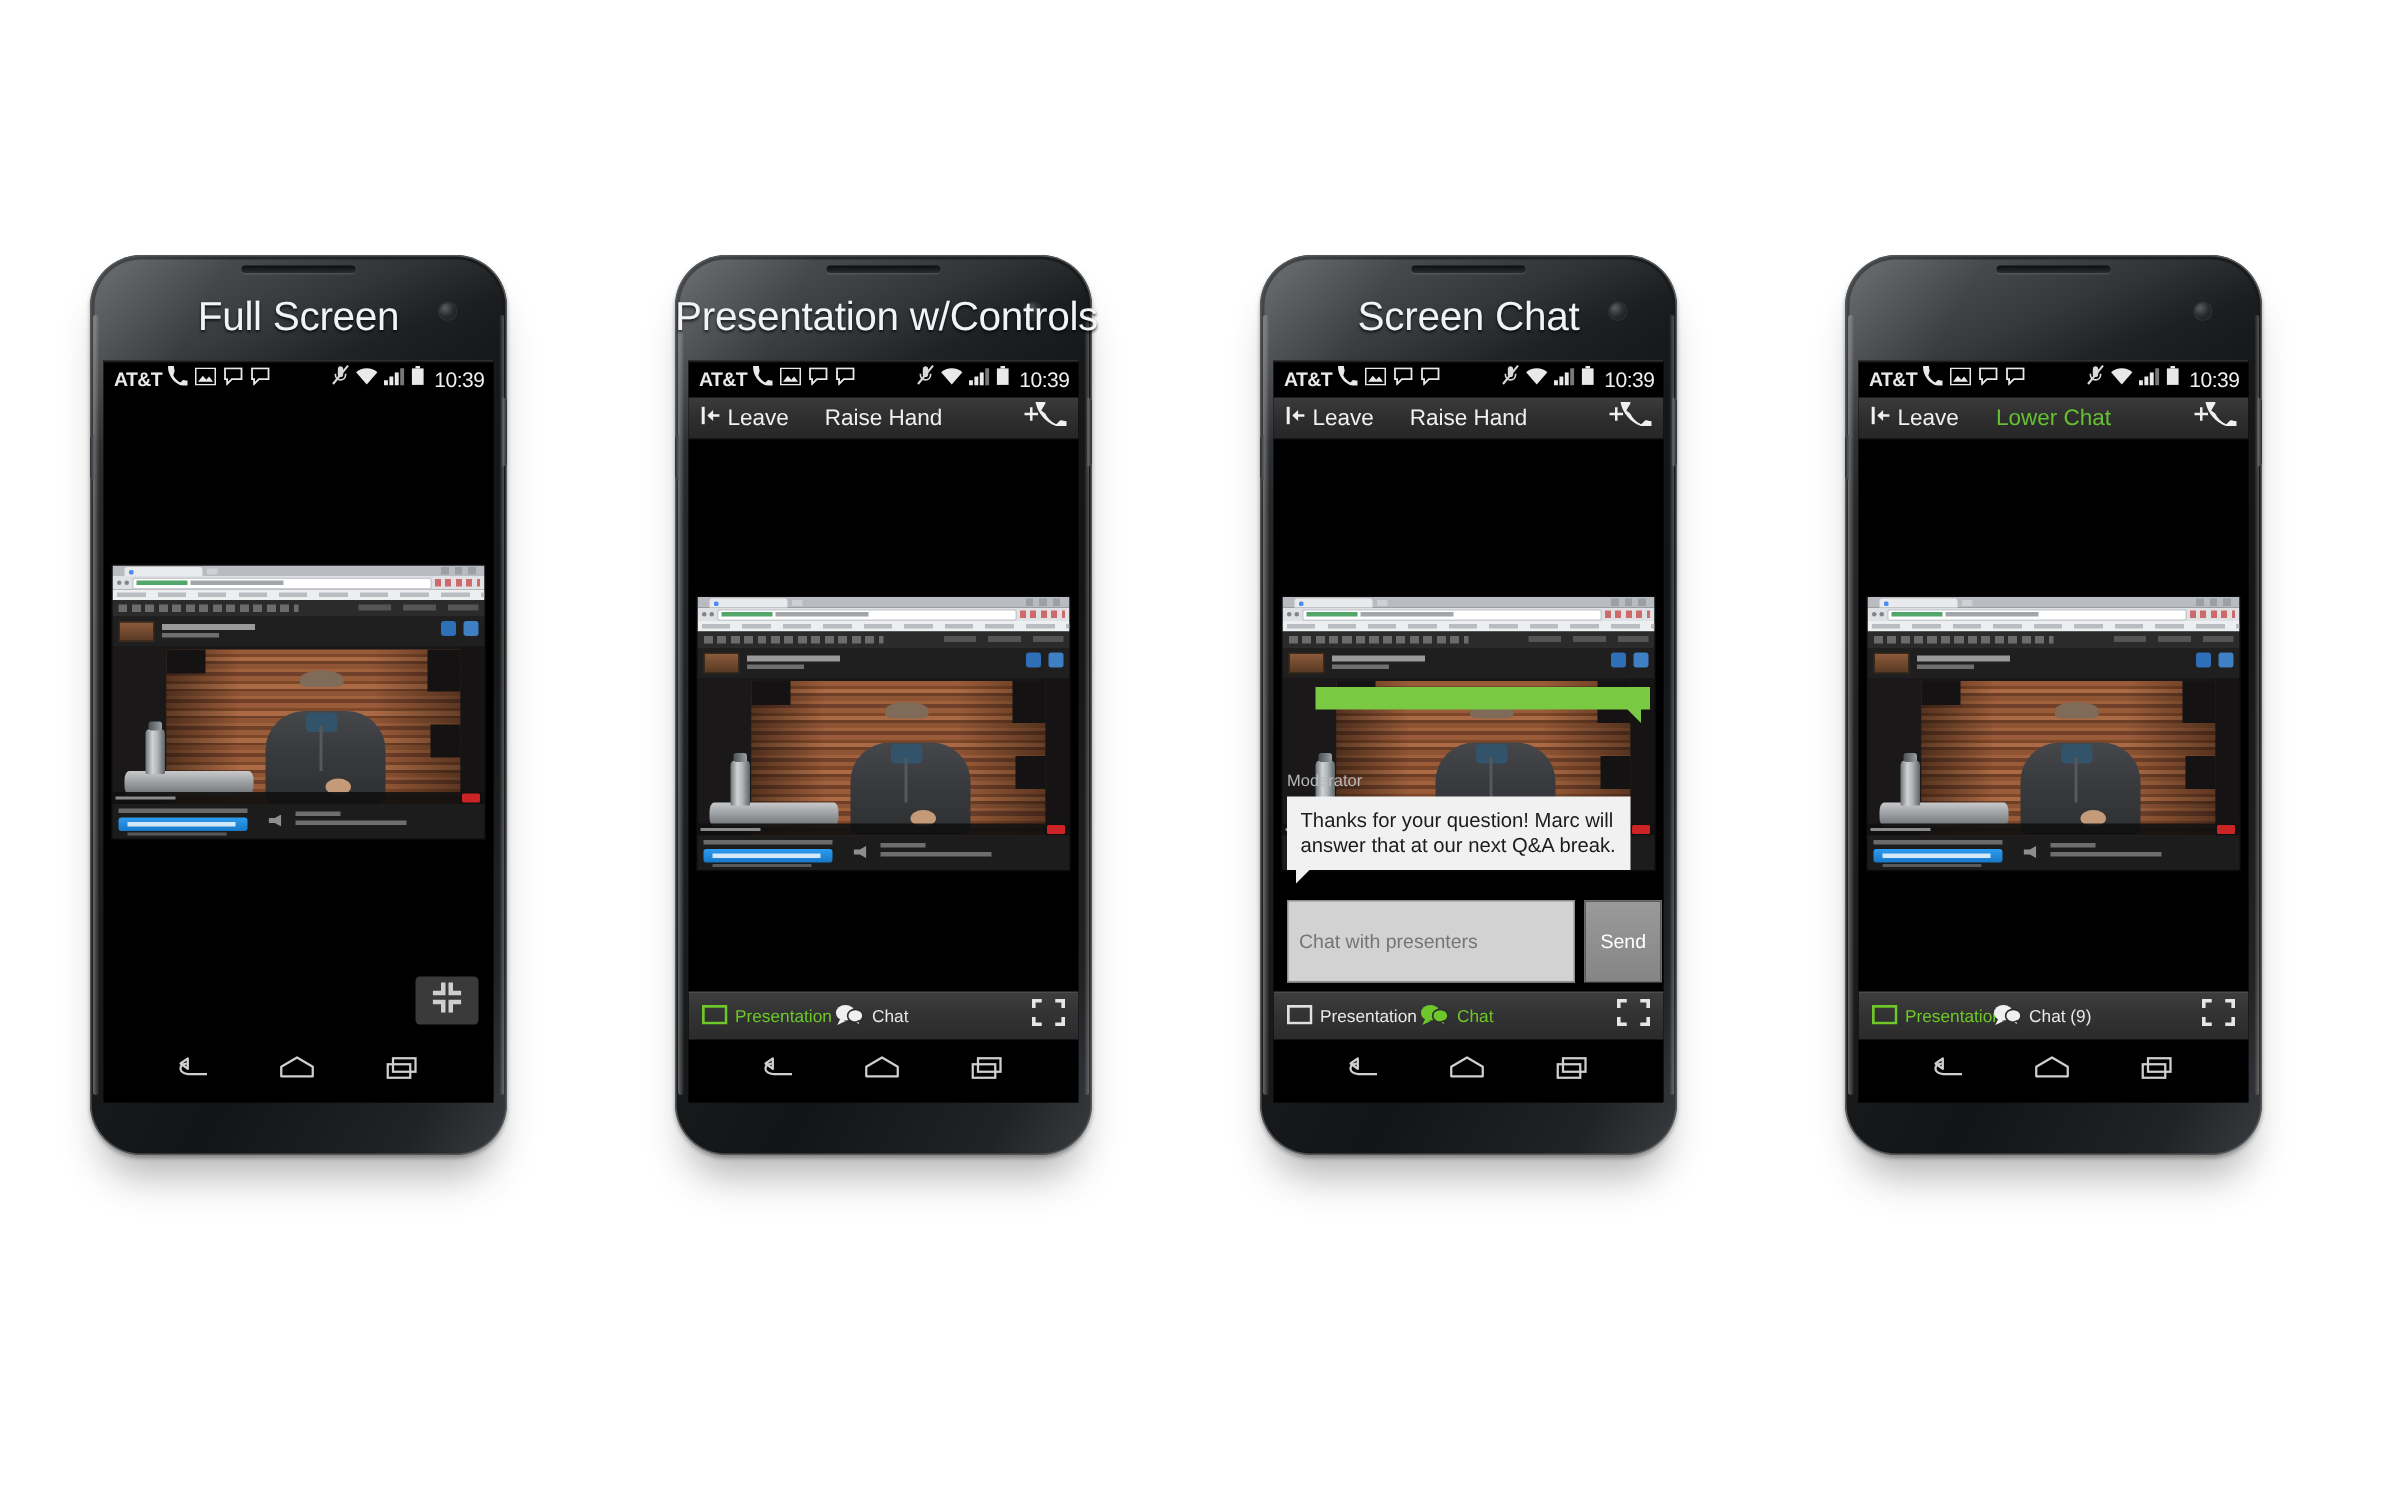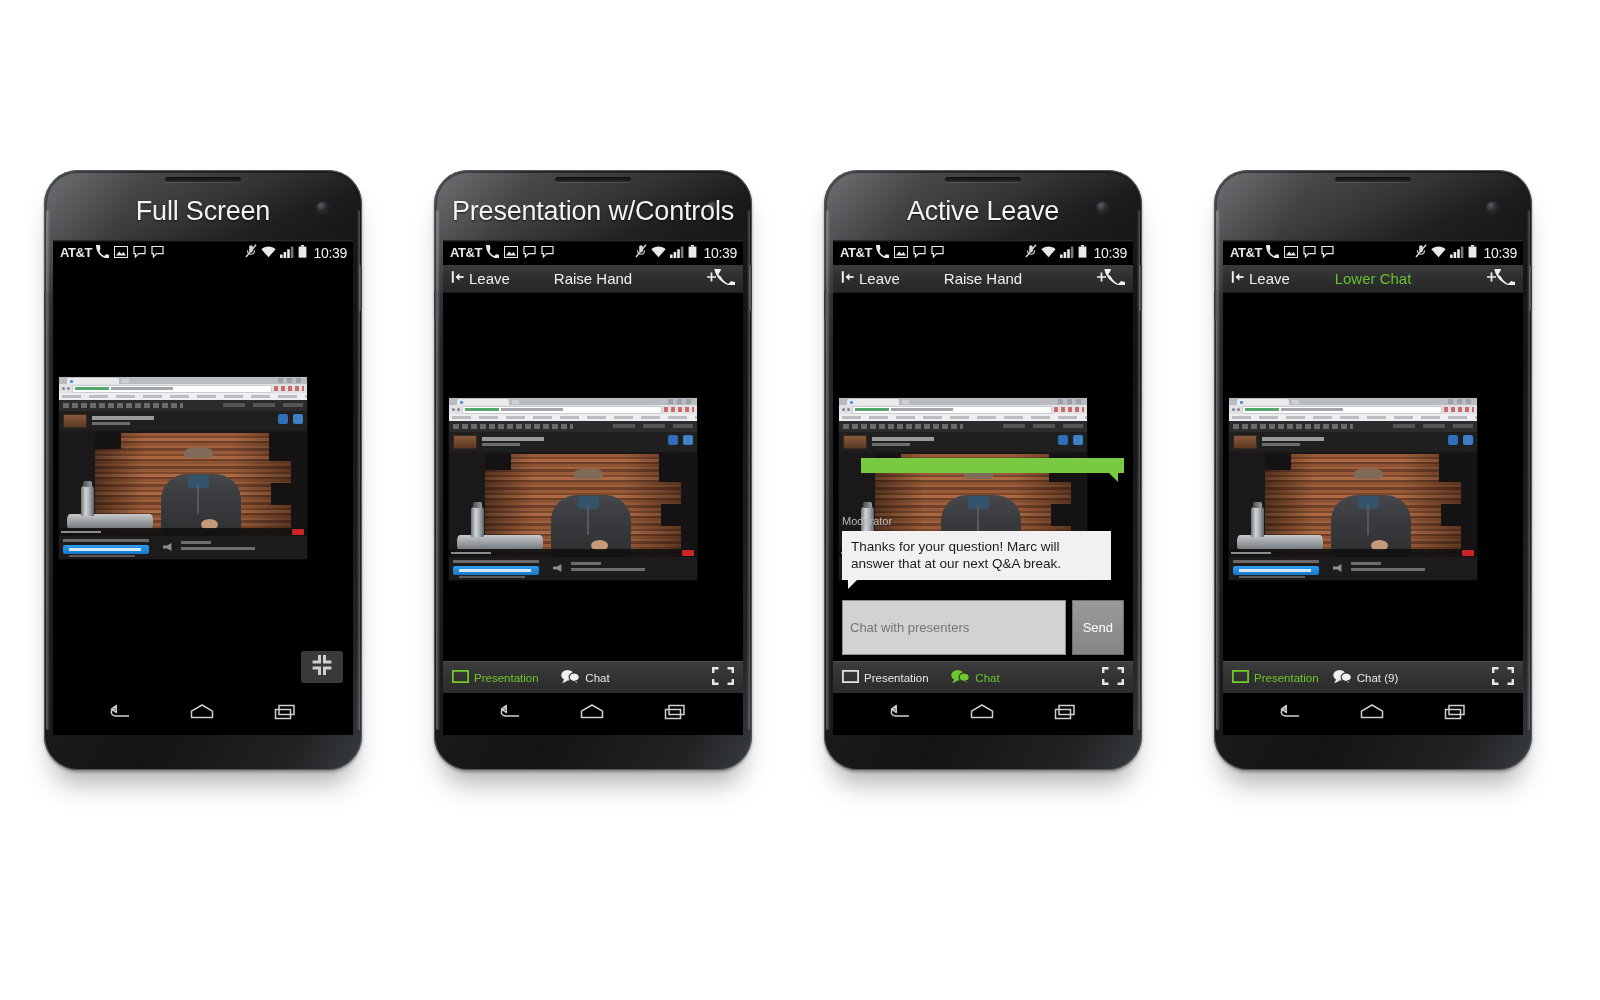--- a/index.html
+++ b/index.html
@@ -12,31 +12,32 @@
   #stage {
     position: relative;
     width: 1600px; height: 1000px;
     background: #ffffff;
   }
 
   
   .phone {
     position: absolute;
     top: 170px;
-    width: 318px;
+    width: 278px;
     height: 600px;
     border-radius: 34px;
     background:
       linear-gradient(118deg, #4a4d50 0%, #26282a 16%, #1a1c1e 40%, #131415 65%, #202224 88%, #3a3d40 100%);
     box-shadow:
       0 0 0 1px #55585b inset,
       0 22px 26px -8px rgba(60,60,60,0.38),
       0 2px 3px rgba(0,0,0,0.35);
     padding: 0;
     box-sizing: border-box;
+    margin-left: 16px;
   }
   .phone .glossTop {
     position: absolute;
     left: 3px; right: 3px; top: 3px;
     height: 120px;
     border-radius: 31px 31px 0 0;
     background: linear-gradient(160deg, rgba(255,255,255,0.20) 0%, rgba(255,255,255,0.09) 38%, rgba(255,255,255,0.015) 56%, rgba(255,255,255,0) 70%);
     pointer-events: none;
   }
   .phone .leftEdge {
@@ -807,21 +808,21 @@
     </div>
   </div>
   <div class="phone" style="left:824px;">
     <div class="glossTop"></div>
       <div class="leftEdge"></div>
       <div class="rightEdge"></div>
     <div class="powerBtn"></div>
     <div class="volBtn"></div>
     <div class="speaker"></div>
     <div class="camera"></div>
-    <div class="phoneTitle">Active Leave</div>
+    <div class="phoneTitle">Screen Chat</div>
 
     <div class="screen">
       <div class="screenInner">
         <div class="statusbar">
           <span class="carrier">AT&amp;T</span>
           <span class="sbIcons">
   <span class="ic">
     <svg width="13" height="13" viewBox="0 0 24 24">
                   <path d="M6.6 10.8c1.9 3.7 4.9 6.7 8.6 8.6l2.9-2.9c.4-.4.9-.5 1.3-.3 1.4.5 3 .7 4.6.7.7 0 1.3.6 1.3 1.3V23c0 .7-.6 1.3-1.3 1.3C10.9 24.3 0 13.4 0 0c0-.7.6-1.3 1.3-1.3h4.8C6.8-1.3 7.4-.7 7.4 0c0 1.6.3 3.2.8 4.6.1.4 0 .9-.3 1.3l-1.3 4.9z" fill="#e9e9e9" transform="translate(0,1)"></path>
                 </svg>

